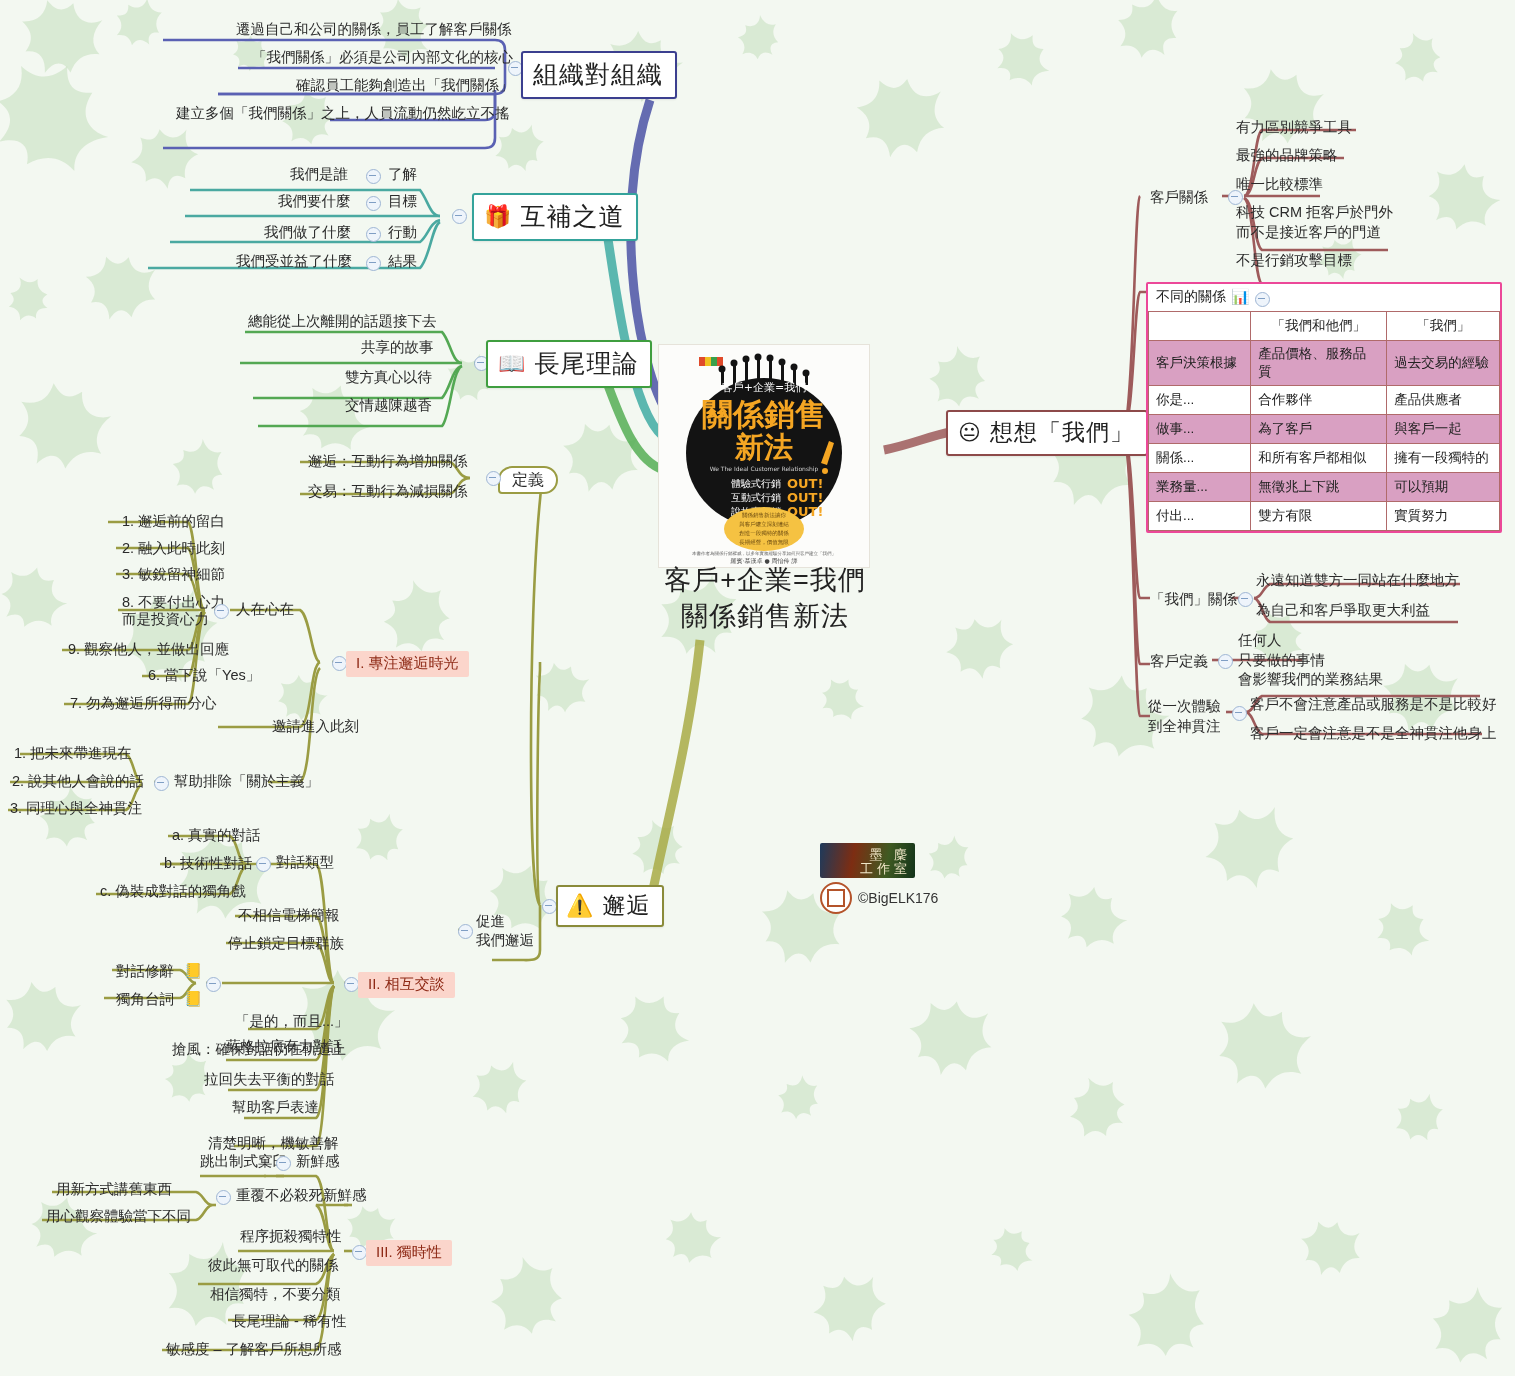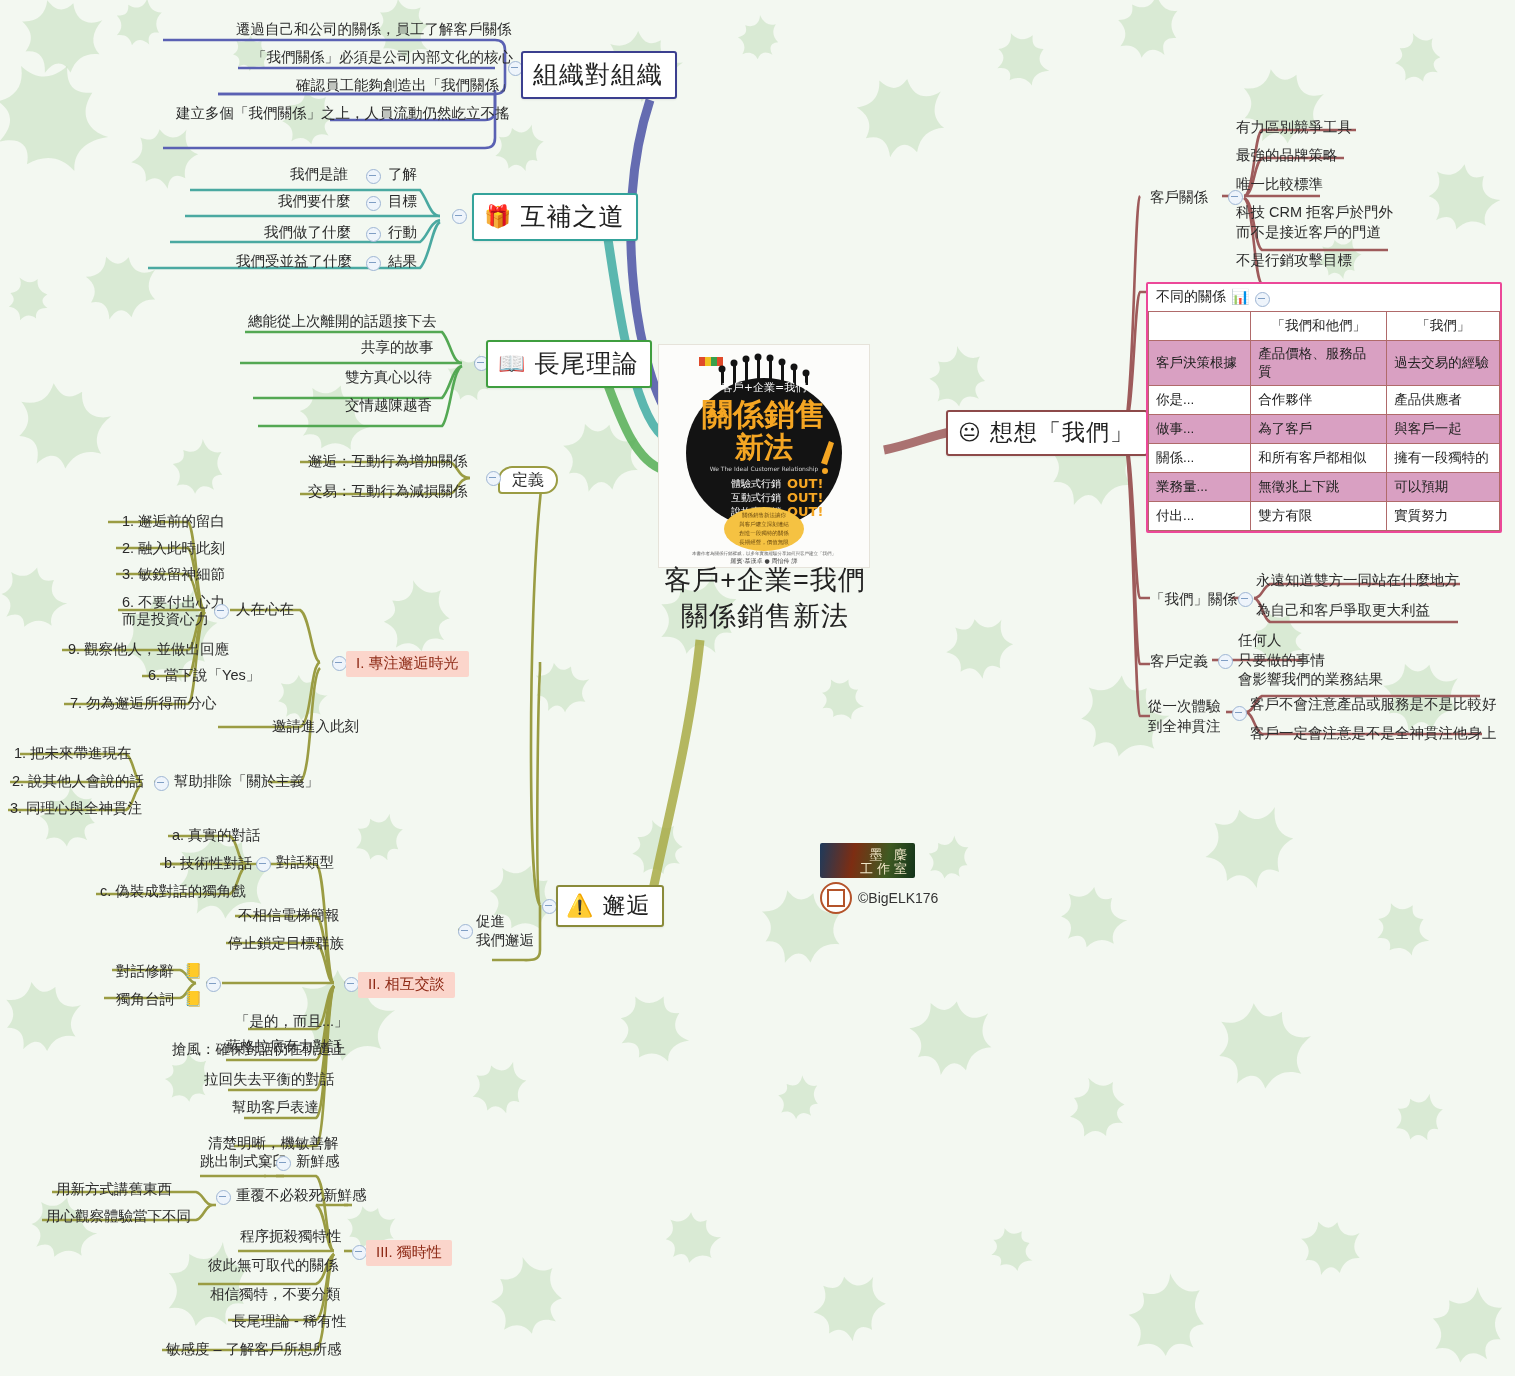--- a/index.html
+++ b/index.html
@@ -474,21 +474,21 @@
 </div>
 
 <div class="node txt" style="left:308px;top:428px;margin-top:24px;">邂逅：互動行為增加關係</div>
 <div class="node txt" style="left:308px;top:482px;">交易：互動行為減損關係</div>
 <div class="minus" style="left:486px;top:471px;"></div>
 <div class="node txt" style="left:498px;top:466px;font-size:16px;background:#fff;border:2px solid #9a9c43;border-radius:14px 14px 14px 4px;padding:2px 12px;">定義</div>
 
 <div class="node txt" style="left:122px;top:512px;">1. 邂逅前的留白</div>
 <div class="node txt" style="left:122px;top:539px;">2. 融入此時此刻</div>
 <div class="node txt" style="left:122px;top:565px;">3. 敏銳留神細節</div>
-<div class="node txt2" style="left:122px;top:594px;white-space:pre-line;line-height:1.18;">6. 不要付出心力
+<div class="node txt2" style="left:122px;top:594px;white-space:pre-line;line-height:1.18;">8. 不要付出心力
 而是投資心力</div>
 <div class="node txt" style="left:68px;top:640px;">9. 觀察他人，並做出回應</div>
 <div class="node txt" style="left:148px;top:666px;">6. 當下說「Yes」</div>
 <div class="node txt" style="left:70px;top:694px;">7. 勿為邂逅所得而分心</div>
 <div class="minus" style="left:214px;top:604px;"></div>
 <div class="node txt" style="left:236px;top:600px;">人在心在</div>
 
 <div class="node txt" style="left:224px;top:717px;margin-left:48px;">邀請進入此刻</div>
 
 <div class="node txt" style="left:14px;top:744px;text-align:center;">1. 把未來帶進現在</div>

